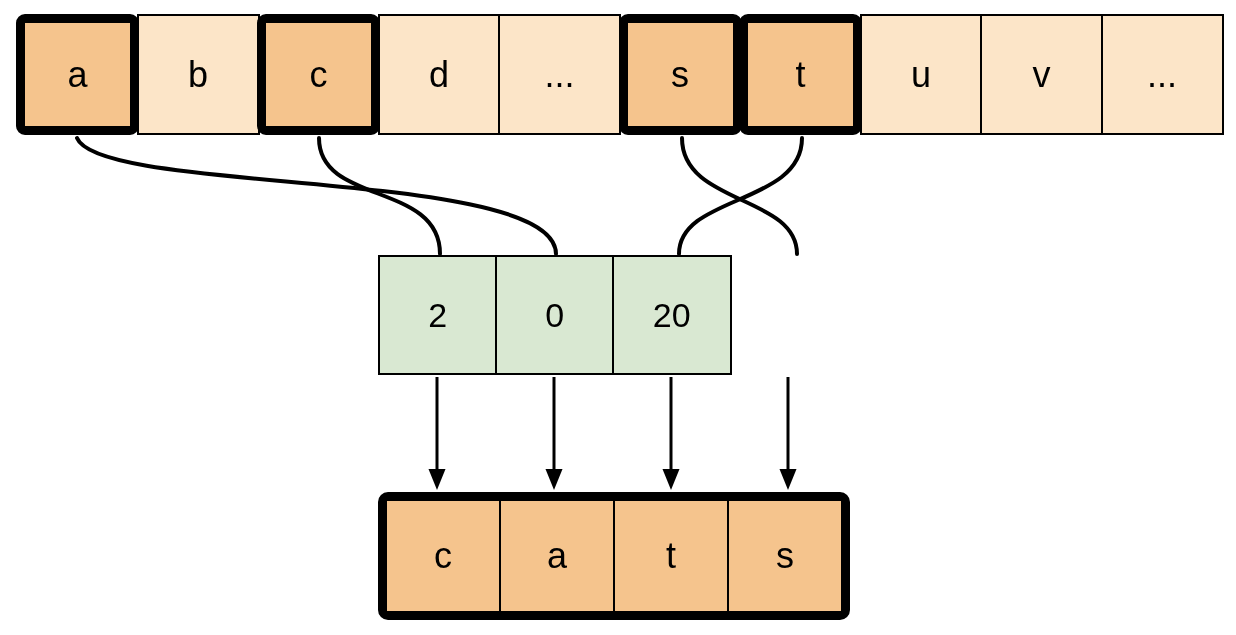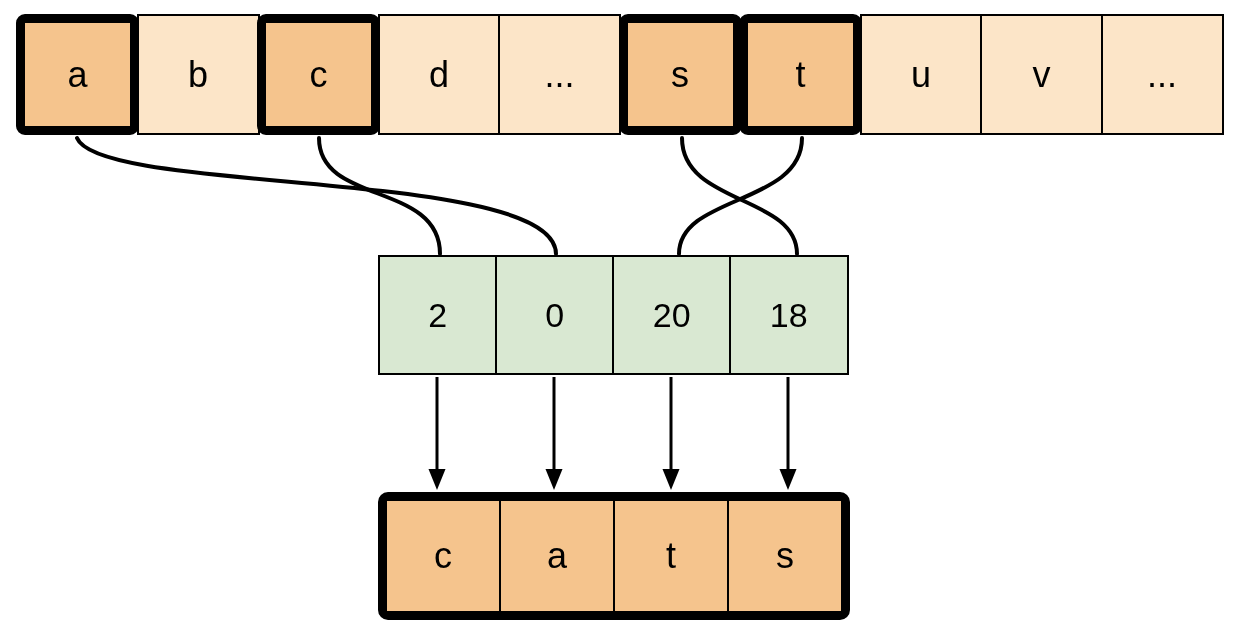--- a/index.html
+++ b/index.html
@@ -119,21 +119,20 @@
     <div class="cell top-cell hl">t</div>
     <div class="cell top-cell">u</div>
     <div class="cell top-cell">v</div>
     <div class="cell top-cell">...</div>
   </div>
 
   <div class="row index-row">
     <div class="cell index-cell">2</div>
     <div class="cell index-cell">0</div>
     <div class="cell index-cell">20</div>
-    <div class="cell index-cell">18</div>
   </div>
 
   <div class="result-row">
     <div class="cell result-cell">c</div>
     <div class="cell result-cell">a</div>
     <div class="cell result-cell">t</div>
     <div class="cell result-cell">s</div>
   </div>
 
 </div>

